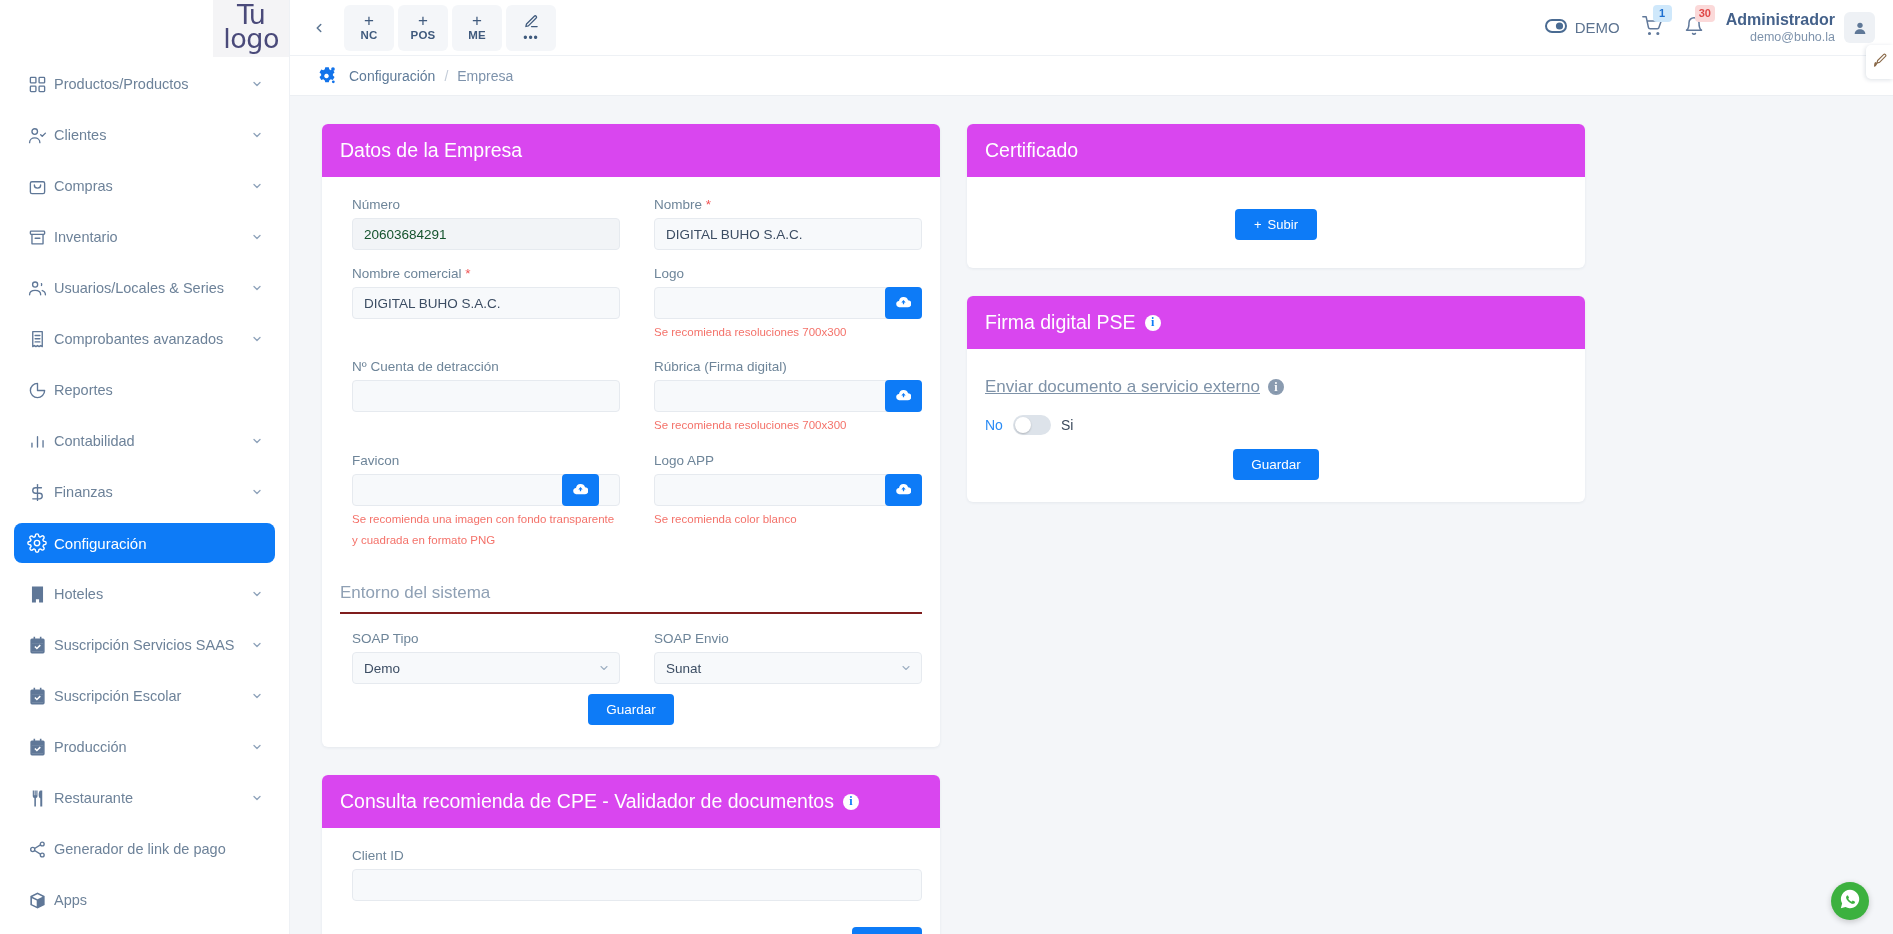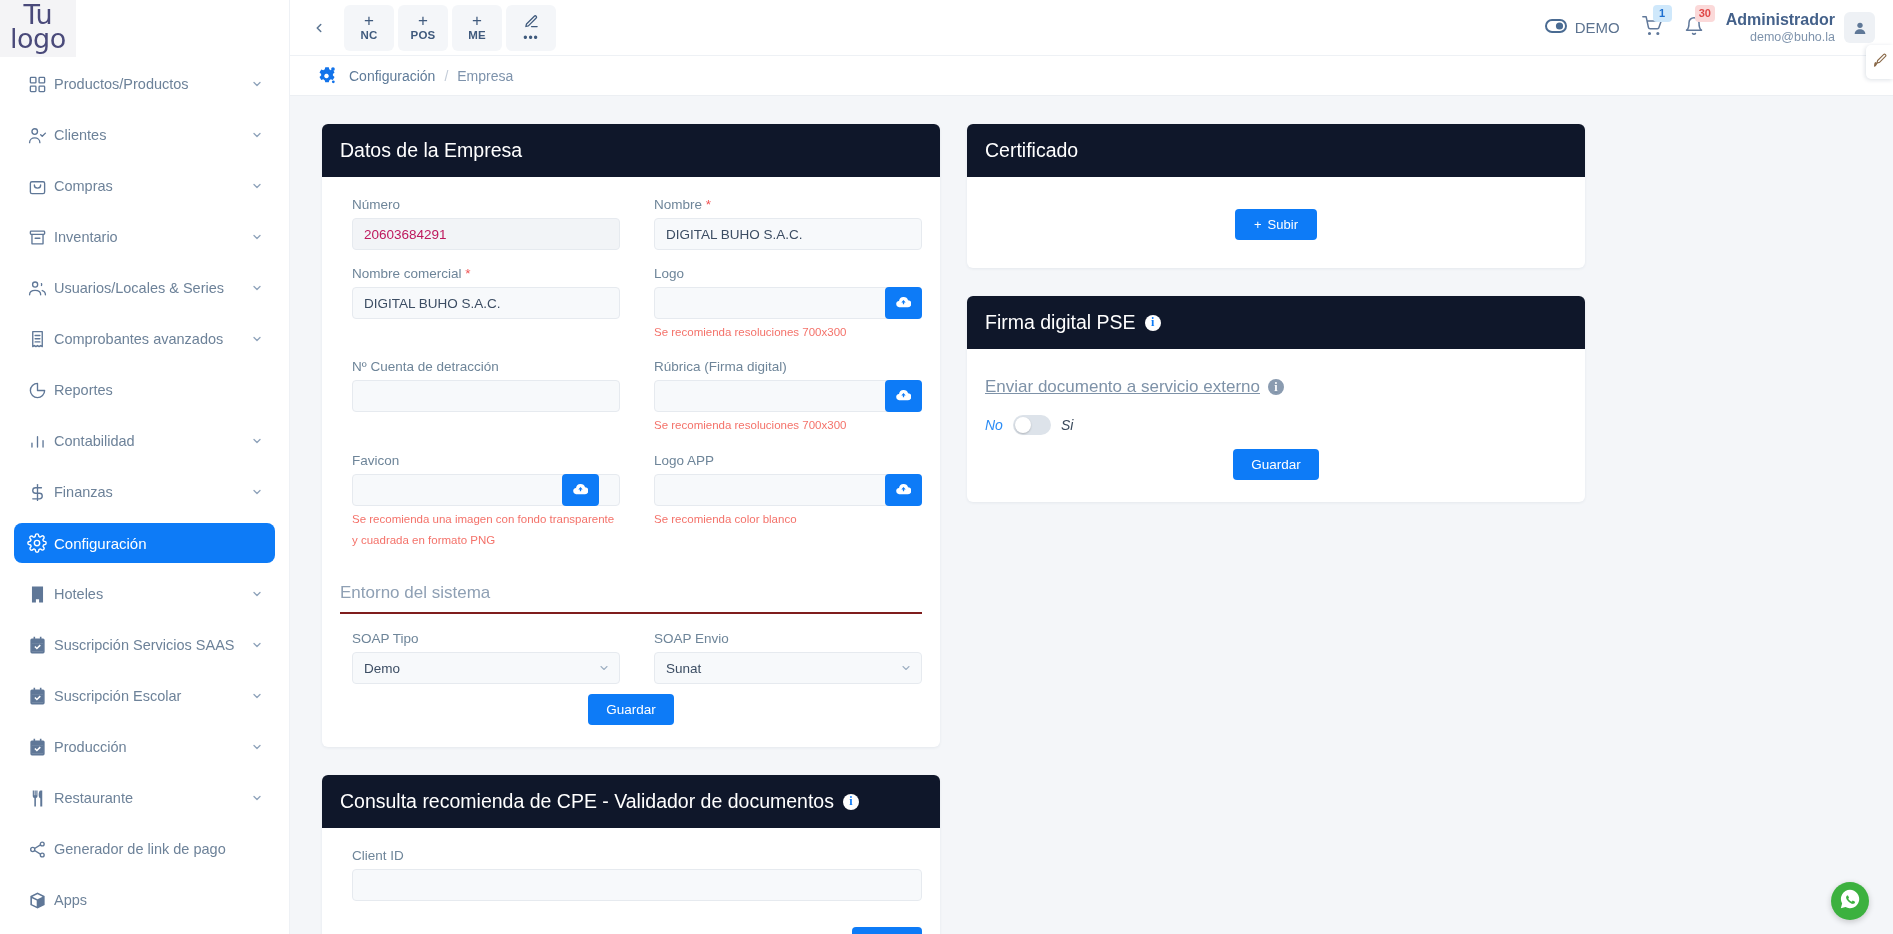--- a/index.html
+++ b/index.html
@@ -14,21 +14,21 @@
   
   .sidebar {
     width: 290px; height: 934px;
     background: #ffffff;
     flex: 0 0 290px;
     position: relative;
     overflow: hidden;
     border-right: 1px solid #eef1f5;
   }
   .logo-wrap {
-    height: 56px; display: flex; align-items: center; justify-content: flex-start;
+    height: 56px; display: flex; align-items: center; justify-content: flex-end;
   }
   .logo-box {
     background: #f4f4f6;
     color: #4a4a7a;
     font-size: 27px;
     line-height: 24px;
     padding: 4px 10px 6px;
     text-align: center;
     font-family: "DejaVu Sans", sans-serif;
     letter-spacing: -0.5px;
@@ -109,21 +109,21 @@
     position: absolute; top: 97px; left: 0; right: 0; bottom: 0;
     overflow: hidden;
     padding: 27px 30px 0 32px;
     display: flex; gap: 27px; align-items: flex-start;
   }
   .col-left { width: 618px; flex: 0 0 618px; }
   .col-right { width: 618px; flex: 0 0 618px; }
 
   .card { background: #ffffff; border-radius: 6px; box-shadow: 0 1px 3px rgba(24,50,86,.07); margin-bottom: 28px; overflow: hidden; }
   .card-head {
-    background: #0f172a; color: #ffffff;
+    background: #d946ef; color: #ffffff;
     padding: 15px 18px; font-size: 19.5px; font-weight: 400;
     display: flex; align-items: center; gap: 9px;
   }
   .card-body { padding: 20px 18px 22px 18px; }
 
   .info-dot {
     width: 16px; height: 16px; border-radius: 50%;
     background: #ffffff; color: #0d7bf7;
     display: inline-flex; align-items: center; justify-content: center;
     font-size: 12px; font-weight: bold; font-family: "Liberation Serif", serif;
@@ -137,21 +137,21 @@
   .req { color: #f05252; }
   .fld {
     width: 100%; height: 32px;
     border: 1px solid #e6eaef; border-radius: 4px;
     background: #f7f9fb; padding: 0 11px;
     font-size: 13.5px; color: #3c4d63;
     font-family: "Liberation Sans", sans-serif;
     outline: none;
   }
   .fld::placeholder { color: #b4bfcc; }
-  .fld.readonly { background: #f2f4f7; color: #be185d; }
+  .fld.readonly { background: #f2f4f7; color: #14532d; }
   .frow { margin-bottom: 16px; }
   .hint { font-size: 11.5px; color: #f4726a; line-height: 1.85; margin-top: 3px; display: block; }
 
   .upload-wrap { position: relative; }
   .up-btn {
     position: absolute; top: 0; right: 0;
     width: 37px; height: 32px;
     background: #0d7bf7; border: none; border-radius: 4px;
     display: flex; align-items: center; justify-content: center;
     color: #ffffff; cursor: pointer;
@@ -175,21 +175,21 @@
     background: #0d7bf7; color: #ffffff; border: none; border-radius: 4px;
     padding: 8px 18px; font-size: 13.5px; cursor: pointer;
     font-family: "Liberation Sans", sans-serif;
   }
   .right-align { display: flex; justify-content: center; margin-top: 10px; }
 
   .center-row { display: flex; justify-content: center; padding: 12px 0 6px 0; }
   .btn-subir { display: flex; align-items: center; gap: 6px; padding: 8px 19px; font-size: 13px; }
 
   .pse-label { font-size: 17px; color: #7e92a8; display: flex; align-items: center; gap: 8px; margin: 8px 0 18px 0; text-decoration: underline; }
-  .toggle-row { display: flex; align-items: center; gap: 10px; font-style: italic; }
+  .toggle-row { display: flex; align-items: center; gap: 10px; }
   .tg-no { font-size: 14px; color: #2b8cf5; }
   .tg-si { font-size: 14px; color: #3b4a5c; }
   .switch {
     width: 38px; height: 20px; border-radius: 11px; background: #dde3ea;
     position: relative; cursor: pointer; flex: 0 0 38px;
   }
   .switch .knob {
     position: absolute; top: 2px; left: 2px; width: 16px; height: 16px;
     border-radius: 50%; background: #ffffff; box-shadow: 0 1px 2px rgba(0,0,0,.2);
   }

